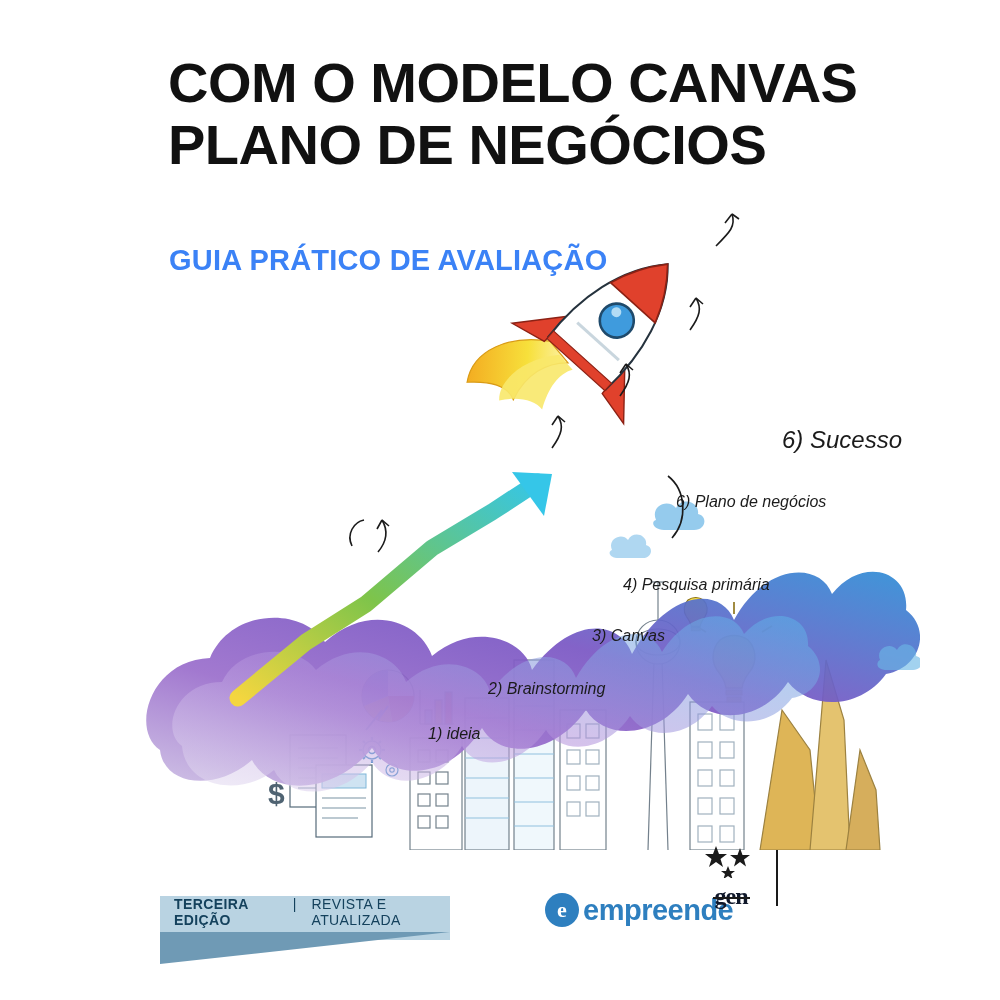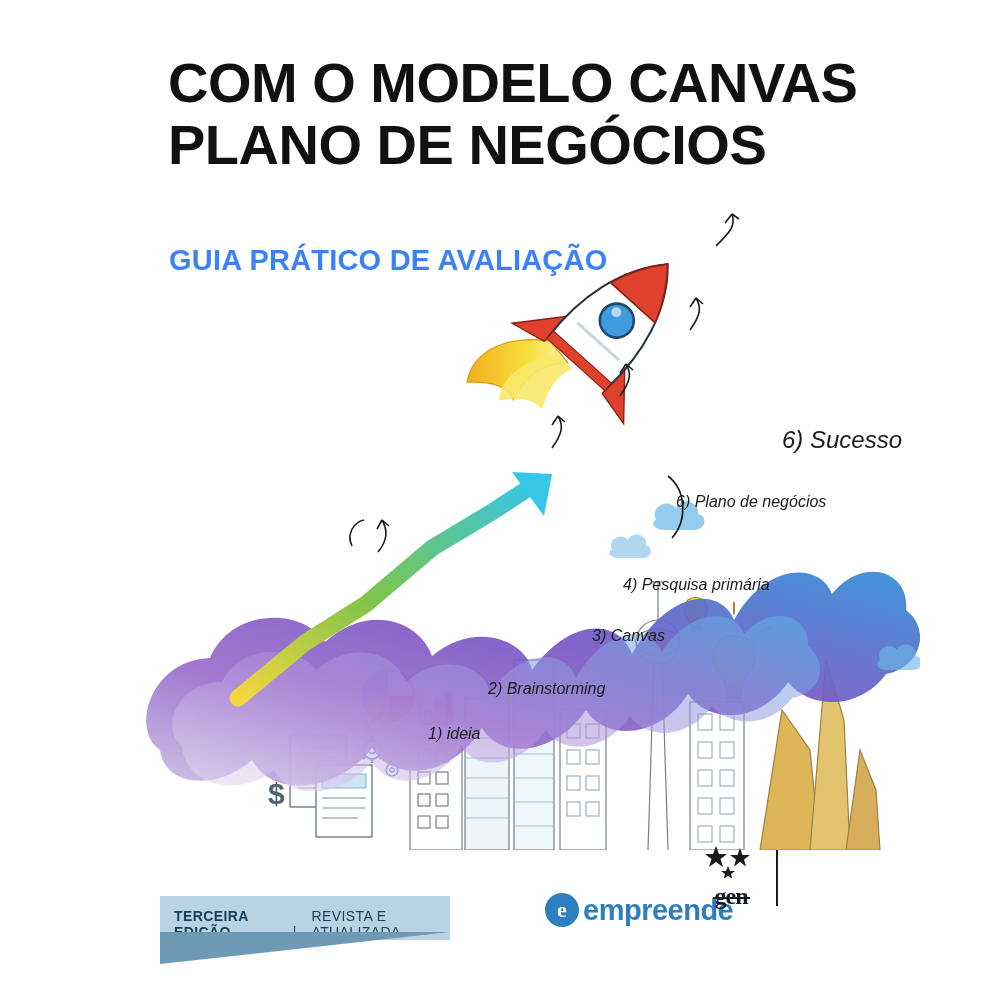--- a/index.html
+++ b/index.html
@@ -65,21 +65,21 @@
 
   
   .edition-banner {
     position: absolute;
     left: 160px;
     top: 896px;
     width: 290px;
     height: 44px;
     background: #b9d3e2;
     display: flex;
-    align-items: flex-end;
+    align-items: flex-start;
     padding-left: 14px;
     box-sizing: border-box;
   }
   .edition-banner .ed-strong {
     font-size: 14px;
     font-weight: 700;
     color: #14415c;
     letter-spacing: 0.4px;
   }
   .edition-banner .ed-sep {

